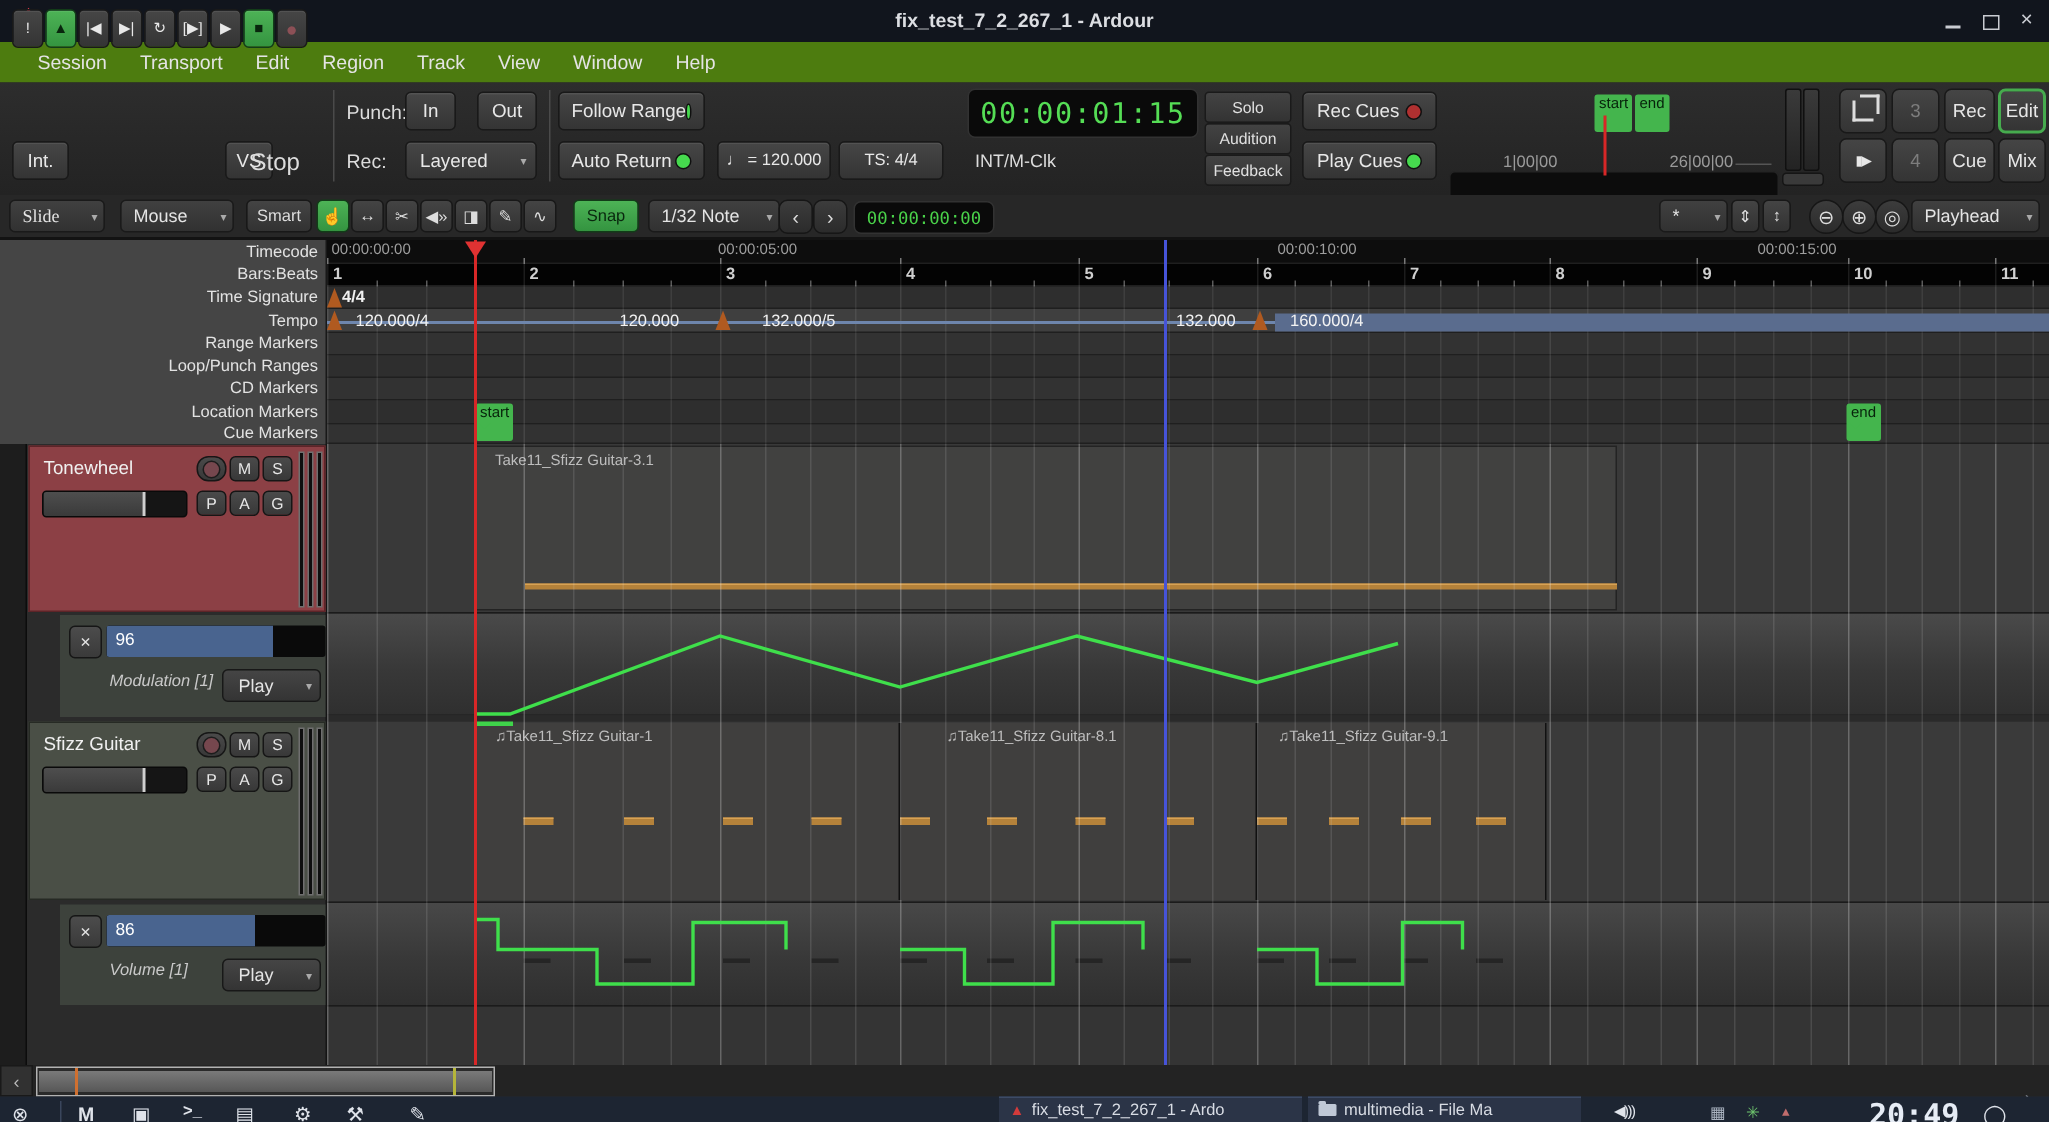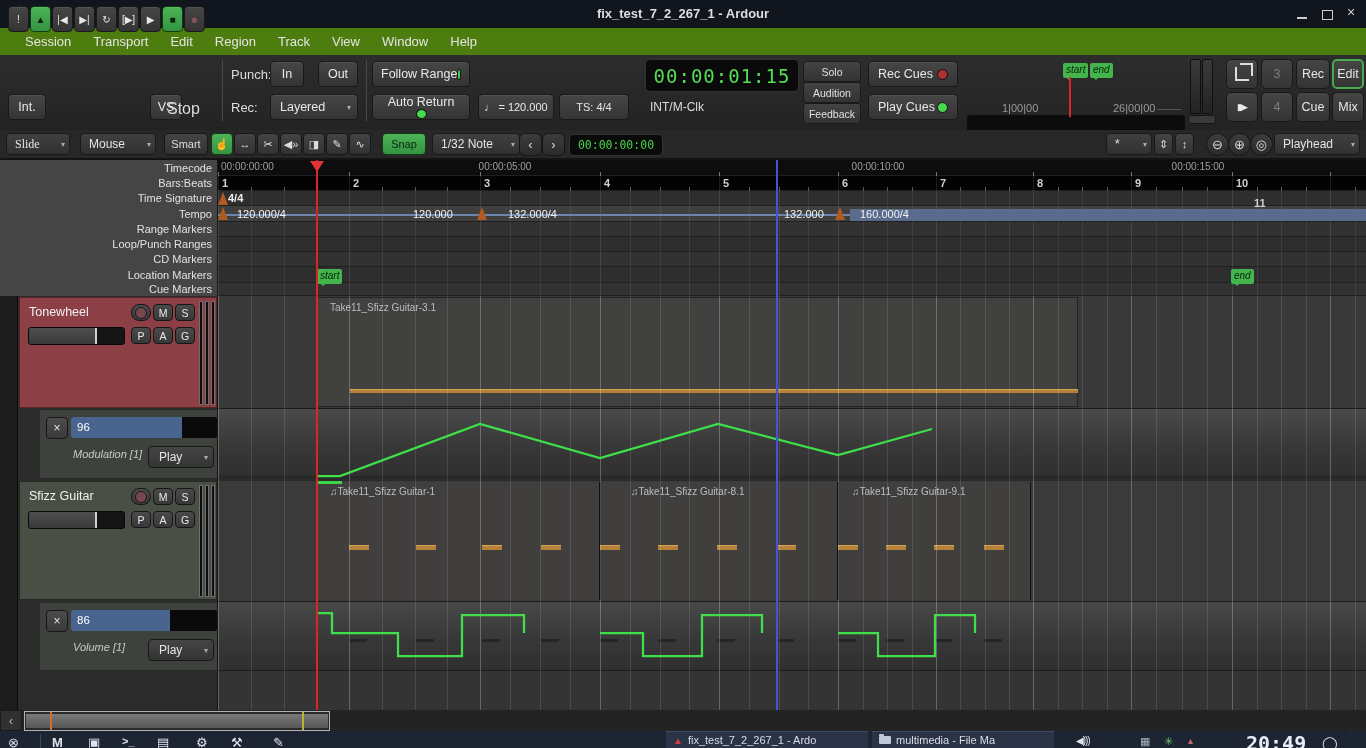--- a/index.html
+++ b/index.html
@@ -35,22 +35,22 @@
        box-shadow:inset 0 1px 0 rgba(255,255,255,.07);box-sizing:border-box;white-space:nowrap;}
   .btn.green{background:linear-gradient(#4db356,#349440);border-color:#123c18;color:#08260d;}
   .tlabel{position:absolute;font-size:13px;color:#dcdcdc;}
   .vdiv{position:absolute;width:1px;background:#4a4a4a;top:60px;height:61px;}
   .clockbox{position:absolute;background:#0a0a0a;border:1px solid #323232;border-radius:5px;
             color:#55dd55;display:flex;align-items:center;justify-content:center;letter-spacing:1px;}
   .minibtn{position:absolute;height:19px;background:linear-gradient(#434343,#333);border:1px solid #1a1a1a;
            border-radius:3px;font-size:10.5px;color:#e0e0e0;display:flex;align-items:center;justify-content:center;}
   .led{width:9px;height:9px;border-radius:50%;border:1px solid #101010;}
   .minitl{left:966px;top:59px;width:218px;height:60px;background:#0c0c0c;border:1px solid #242424;border-radius:4px;}
-  .tag{position:absolute;background:#44b54d;color:#07230b;font-size:10px;line-height:13px;height:15px;
-       padding:0 3px;border-radius:2px;z-index:31;font-style:italic;}
+  .tag{position:absolute;background:#44b54d;color:#07230b;font-size:10px;line-height:13px;height:25px;
+       padding:0 3px;border-radius:2px;z-index:31;}
   .tag:after{content:'';position:absolute;left:2px;top:13px;border-left:4px solid transparent;
        border-right:4px solid transparent;border-top:4px solid #44b54d;}
   .meterbar{position:absolute;width:9px;height:53px;top:60px;background:linear-gradient(#3a3a3a,#232323);
             border:1px solid #101010;border-radius:2px;}
   .gridbtn{position:absolute;height:30px;background:linear-gradient(#454545,#343434);border:1px solid #191919;
            border-radius:5px;color:#e6e6e6;font-size:12.5px;display:flex;align-items:center;justify-content:center;box-sizing:border-box;}
   .gridbtn.dim{color:#7d7d7d;}
   .gridbtn.editactive{border:2px solid #46ab4e;}
   .cropicon{width:12px;height:12px;border-left:2px solid #ddd;border-bottom:2px solid #ddd;position:relative;}
   .cropicon:after{content:'';position:absolute;left:3px;top:-4px;width:11px;height:11px;
@@ -162,21 +162,21 @@
     <div class="tlabel" style="left:231px;top:45px;">Rec:</div>
     <div class="btn" style="left:270px;top:39px;width:88px;justify-content:flex-start;padding-left:9px;">
       <span>Layered</span>
         <span style="position:absolute;right:6px;font-size:8px;color:#aaa;">▾</span>
     </div>
     <div class="vdiv" style="left:366px;top:5px;"></div>
     <div class="btn" style="left:372px;top:6px;width:98px;justify-content:space-between;padding:0 8px;">
       <span>Follow Range</span>
         <span class="led" style="background:#46d94e;"></span>
     </div>
-    <div class="btn" style="left:372px;top:39px;width:98px;justify-content:space-between;padding:0 8px;flex-direction:column;">
+    <div class="btn" style="left:372px;top:39px;width:98px;justify-content:space-between;padding:11px 8px;">
       <span>Auto Return</span>
         <span class="led" style="background:#46d94e;"></span>
     </div>
 
     <div class="btn" style="left:478px;top:39px;width:76px;font-size:11px;">♩ = 120.000</div>
     <div class="btn" style="left:559px;top:39px;width:70px;font-size:11px;">TS: 4/4</div>
     <div class="clockbox mono" style="left:645px;top:4px;width:152px;height:31px;font-size:19px;">00:00:01:15</div>
     <div class="tlabel" style="left:650px;top:45px;font-size:12px;">INT/M-Clk</div>
 
     <div id="mini-buttons"></div>
@@ -526,34 +526,34 @@
     <div style="left: 1257px; top: 187px; width: 1px; height: 4px; background: rgba(255, 255, 255, 0.35); z-index: 11; position: absolute;"></div>
     <div style="left: 1281px; top: 191px; width: 1px; height: 105px; background: rgba(255, 255, 255, 0.08); z-index: 10; position: absolute;"></div>
     <div style="left: 1281px; top: 296px; width: 1px; height: 414px; background: rgba(235, 235, 235, 0.13); z-index: 23; position: absolute;"></div>
     <div style="left: 1281px; top: 187px; width: 1px; height: 4px; background: rgba(255, 255, 255, 0.35); z-index: 11; position: absolute;"></div>
     <div style="left: 1306px; top: 191px; width: 1px; height: 105px; background: rgba(255, 255, 255, 0.08); z-index: 10; position: absolute;"></div>
     <div style="left: 1306px; top: 296px; width: 1px; height: 414px; background: rgba(235, 235, 235, 0.13); z-index: 23; position: absolute;"></div>
     <div style="left: 1306px; top: 187px; width: 1px; height: 4px; background: rgba(255, 255, 255, 0.35); z-index: 11; position: absolute;"></div>
     <div style="left: 1330px; top: 176px; width: 1px; height: 120px; background: rgba(255, 255, 255, 0.1); z-index: 10; position: absolute;"></div>
     <div style="left: 1330px; top: 296px; width: 1px; height: 414px; background: rgba(235, 235, 235, 0.28); z-index: 23; position: absolute;"></div>
     <div style="left: 1330px; top: 172px; width: 1px; height: 4px; background: rgb(119, 119, 119); z-index: 11; position: absolute;"></div>
-    <div class="bar-num" style="left: 1254px; top: 177px; z-index: 11; position: absolute; margin-top: 20px;">11</div>
+    <div class="bar-num" style="left: 1334px; top: 177px; z-index: 11; position: absolute;">11</div>
     <div style="left: 1355px; top: 191px; width: 1px; height: 105px; background: rgba(255, 255, 255, 0.08); z-index: 10; position: absolute;"></div>
     <div style="left: 1355px; top: 296px; width: 1px; height: 414px; background: rgba(235, 235, 235, 0.13); z-index: 23; position: absolute;"></div>
     <div style="left: 1355px; top: 187px; width: 1px; height: 4px; background: rgba(255, 255, 255, 0.35); z-index: 11; position: absolute;"></div>
     <div class="tempoflag" style="left: 218px; top: 192px; z-index: 12; position: absolute;"></div>
     <div style="left: 228px; top: 192px; font-size: 11px; font-weight: bold; color: rgb(240, 240, 240); z-index: 13; position: absolute;">4/4</div>
     <div style="left: 218px; top: 214px; width: 632px; height: 2px; background: rgb(110, 134, 173); z-index: 12; position: absolute;"></div>
     <div style="left: 850px; top: 209px; width: 516px; height: 12px; background: rgb(90, 108, 142); z-index: 12; position: absolute;"></div>
     <div class="tempoflag" style="left: 218px; top: 207px; z-index: 13; position: absolute;"></div>
     <div class="tempoflag" style="left: 477px; top: 207px; z-index: 13; position: absolute;"></div>
     <div class="tempoflag" style="left: 835px; top: 207px; z-index: 13; position: absolute;"></div>
     <div class="tempo-text" style="left: 237px; z-index: 13; position: absolute;">120.000/4</div>
     <div class="tempo-text" style="left: 413px; z-index: 13; position: absolute;">120.000</div>
-    <div class="tempo-text" style="left: 508px; z-index: 13; position: absolute;">132.000/4</div>
+    <div class="tempo-text" style="left: 508px; z-index: 13; position: absolute;">132.000/5</div>
     <div class="tempo-text" style="left: 784px; z-index: 13; position: absolute;">132.000</div>
     <div class="tempo-text" style="left: 860px; z-index: 13; position: absolute;">160.000/4</div>
     <div class="tag" style="left: 317px; top: 269px; position: absolute;">start</div>
     <div class="tag" style="left: 1231px; top: 269px; position: absolute;">end</div>
     <div style="left: 218px; top: 296px; width: 1148px; height: 112px; background: rgb(57, 57, 57); z-index: 1; position: absolute;"></div>
     <div style="left: 218px; top: 408px; width: 1148px; height: 1px; background: rgb(27, 27, 27); z-index: 2; position: absolute;"></div>
     <div style="left: 218px; top: 409px; width: 1148px; height: 68px; background: linear-gradient(rgb(74, 74, 74), rgb(56, 56, 56) 55%, rgb(47, 47, 47)); z-index: 1; position: absolute;"></div>
     <div style="left: 218px; top: 476px; width: 1148px; height: 1px; background: rgb(38, 38, 38); z-index: 2; position: absolute;"></div>
     <div style="left: 218px; top: 477px; width: 1148px; height: 4px; background: rgb(42, 42, 42); z-index: 2; position: absolute;"></div>
     <div style="left: 218px; top: 481px; width: 1148px; height: 120px; background: rgb(58, 58, 58); z-index: 1; position: absolute;"></div>

